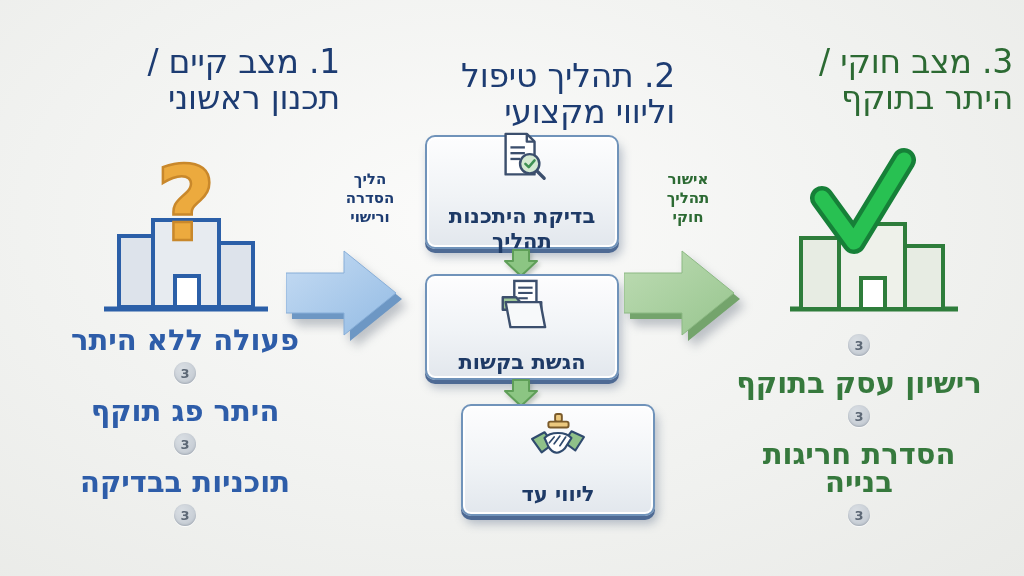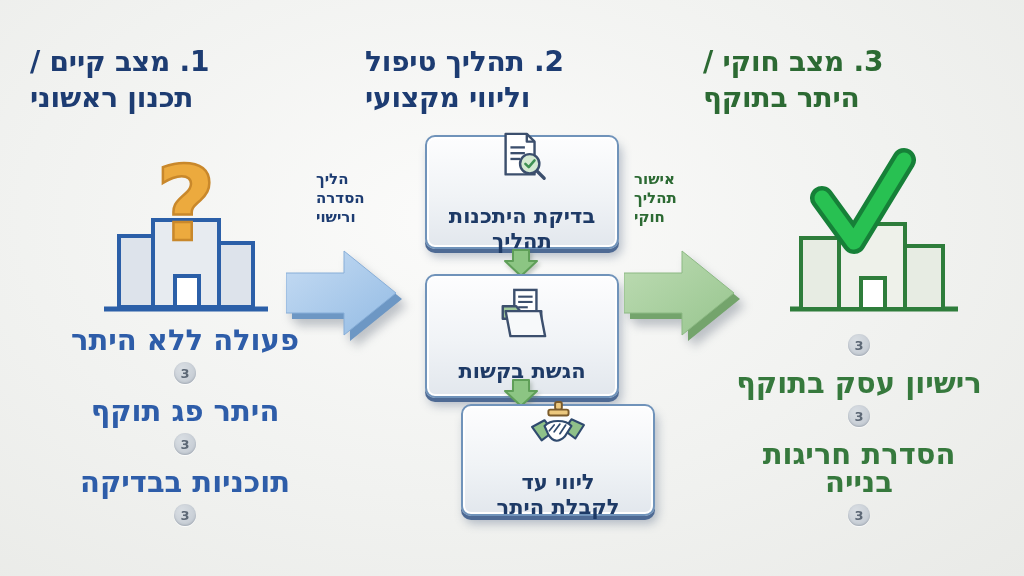--- a/index.html
+++ b/index.html
@@ -2,26 +2,26 @@
 <html lang="he"><head>
 <meta charset="utf-8">
 <style>
   html,body{margin:0;padding:0;}
   body{font-family:"DejaVu Sans","Liberation Sans",sans-serif;}
   .stage{
     position:relative;width:1024px;height:576px;overflow:hidden;
     background:radial-gradient(ellipse at 45% 38%, #fbfbfa 0%, #f1f2f0 55%, #e9eae7 100%);
   }
   
-  .col-header{position:absolute;text-align:left;font-weight:bold;font-size:28px;line-height:36px;letter-spacing:-0.2px;}
+  .col-header{position:absolute;text-align:right;font-weight:normal;font-size:33px;line-height:36px;letter-spacing:-0.2px;}
   .col-header .ln{display:block;}
   .hdr-navy{color:#1d3c72;}
   .hdr-green{color:#2c6a33;}
   .hdr1{left:30px;top:44px;width:310px;}
-  .hdr2{left:365px;top:44px;width:310px;}
+  .hdr2{left:365px;top:58px;width:310px;}
   .hdr3{left:703px;top:44px;width:310px;}
   
   .icon-left{position:absolute;left:100px;top:146px;}
   .icon-right{position:absolute;left:786px;top:144px;}
   
   .stage-list{position:absolute;text-align:center;direction:rtl;}
   .list-left{left:58px;top:326px;width:254px;}
   .list-right{left:732px;top:326px;width:254px;}
   .list-label{display:block;font-size:29px;font-weight:bold;line-height:28px;}
   .list-left .list-label{color:#2e5da9;}
@@ -36,32 +36,32 @@
   
   .flow-box{
     position:absolute;left:425px;width:194px;border-radius:10px;
     border:2px solid #7093ba;
     background:linear-gradient(180deg,#fdfdfe 0%,#f0f3f6 55%,#e2e7ed 100%);
     box-shadow:0 4px 0 #4e6a94, 3px 8px 10px rgba(70,90,120,.35), inset 0 0 0 2px #ffffff;
     display:flex;flex-direction:column;align-items:center;justify-content:center;
     box-sizing:border-box;padding:6px 4px;gap:12px;
   }
   .box1{top:135px;height:114px;}
-  .box2{top:274px;height:124px;}
+  .box2{top:274px;height:106px;}
   .box3{top:404px;height:112px;margin-left:36px;}
   .box-label{direction:rtl;text-align:center;color:#1e3a66;font-weight:bold;font-size:21px;line-height:25px;margin-top:3px;}
   .box-label .ln{display:block;}
   .flow-down{position:absolute;left:503px;filter:drop-shadow(2px 3px 2px rgba(90,110,90,.35));}
   .arrA{top:249px;}
   .arrB{top:379px;}
   
   .big-arrow{position:absolute;filter:drop-shadow(5px 7px 5px rgba(105,115,130,.40));}
   .big-blue{left:286px;top:243px;}
   .big-green{left:624px;top:243px;}
-  .arrow-label{position:absolute;text-align:left;font-weight:bold;font-size:15px;line-height:19px;direction:rtl;}
+  .arrow-label{position:absolute;text-align:center;font-weight:bold;font-size:15px;line-height:19px;direction:rtl;}
   .lbl-blue{left:316px;top:170px;width:108px;color:#1d3c72;}
   .lbl-green{left:634px;top:170px;width:108px;color:#2c6a33;}
   .arrow-label .ln{display:block;}
 </style>
 </head>
 <body>
 
 <div class="stage">
 
   <div class="col-header hdr-navy hdr1" dir="rtl">
@@ -170,21 +170,20 @@
         <rect x="27" y="1" width="7" height="8" rx="2" fill="#ecc87e" stroke="#7a5a2b" stroke-width="2"></rect>
         <rect x="20" y="9" width="21" height="6" rx="2" fill="#ecc87e" stroke="#7a5a2b" stroke-width="2"></rect>
         <path d="M3,27 L16,20 L25,32 L13,41 Z" fill="#8fc189" stroke="#2f4a6e" stroke-width="2.2" stroke-linejoin="round"></path>
         <path d="M57,25 L44,19 L36,30 L48,39 Z" fill="#8fc189" stroke="#2f4a6e" stroke-width="2.2" stroke-linejoin="round"></path>
         <path d="M16,26 C22,19 38,19 44,26 L37,37 C31,43 25,43 20,35 Z" fill="#ffffff" stroke="#2f4a6e" stroke-width="2.2" stroke-linejoin="round"></path>
         <path d="M26,25 l-5,6 M32,24 l-6,8 M38,25 l-6,9" fill="none" stroke="#2f4a6e" stroke-width="1.8" stroke-linecap="round"></path>
       </svg>
     </span>
     <div class="box-label">
       <span class="ln">ליווי עד</span>
-      <span class="ln">לקבלת היתר</span>
     </div>
   </div>
 
   <div class="arrow-label lbl-blue">
     <span class="ln">הליך</span>
     <span class="ln">הסדרה</span>
     <span class="ln">ורישוי</span>
   </div>
   <span class="big-arrow big-blue">
     <svg width="118" height="102" viewBox="0 0 118 102">

